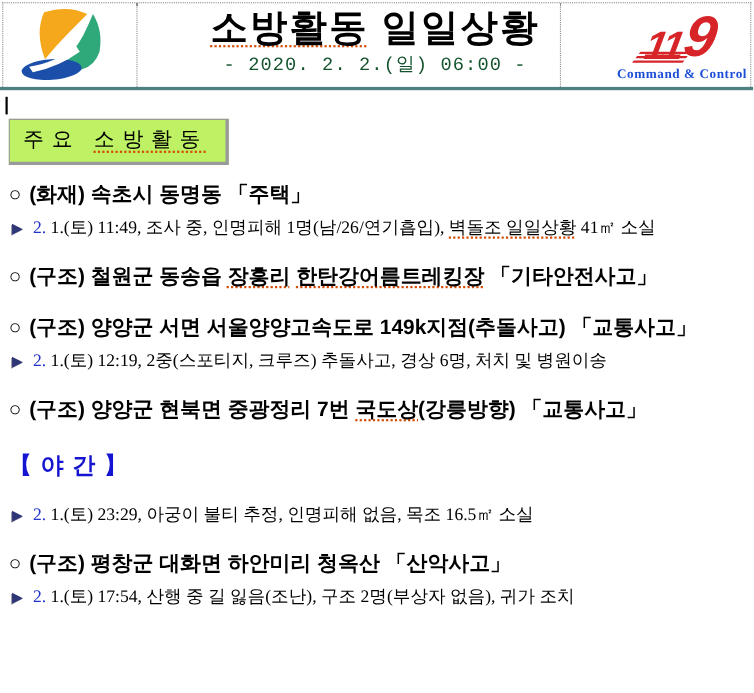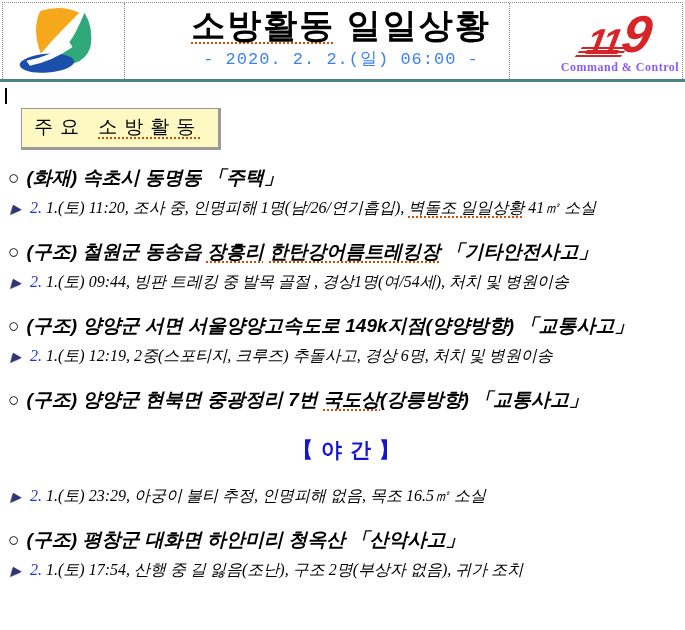--- a/index.html
+++ b/index.html
@@ -27,21 +27,21 @@
   .title-cell {
     flex: 1; border-right: 1px dotted #8a8a8a;
     text-align: center; padding-top: 4px;
   }
   .doc-title {
     font-size: 34px; font-weight: 900; letter-spacing: 2px;
     line-height: 1.1; white-space: nowrap;
   }
   .doc-date {
     font-family: "Liberation Mono", monospace;
-    font-size: 17px; color: #3b82f6; margin-top: 3px; letter-spacing: 1px;
+    font-size: 17px; color: #14532d; margin-top: 3px; letter-spacing: 1px;
     white-space: nowrap;
     text-align: center;
   }
   .badge-cell {
     width: 124px; position: relative;
     display: flex; flex-direction: column; align-items: center; justify-content: flex-end;
     padding-bottom: 4px;
   }
   .badge-numbers {
     position: relative;
@@ -51,38 +51,37 @@
   }
   .badge-n1 { font-size: 36px; letter-spacing: -2px; }
   .badge-n9 { font-size: 52px; margin-left: 1px; }
   .badge-stripes { position: absolute; left: -6px; bottom: 1px; transform: skewX(-30deg); }
   .badge-stripes div { height: 2px; background: #d62428; margin-top: 2px; }
   .badge-stripes div:nth-child(1) { width: 46px; }
   .badge-stripes div:nth-child(2) { width: 46px; }
   .badge-stripes div:nth-child(3) { width: 46px; }
   .badge-caption {
     font-family: "Liberation Serif", serif;
-    color: #8b5cf6; font-size: 12px; font-weight: 700;
+    color: #1d4ed8; font-size: 12px; font-weight: 700;
     letter-spacing: 0.5px; margin-top: 2px; white-space: nowrap;
   }
 
   
   .caret { position: absolute; left: 5px; top: 88px; width: 2px; height: 16px; background: #000; }
 
   
   .content { position: absolute; top: 108px; left: 8px; right: 0; }
   .section-box {
     display: inline-block;
     border: 1px solid #9a9a9a; border-right-width: 3px; border-bottom-width: 3px;
     padding: 5px 16px 7px 12px;
     font-size: 19px; letter-spacing: 7px; color: #000;
-    background: #fef9c3;
-    margin-left: 13px;
+    background: #bef264;
   }
-  .entries { margin-top: 17px; font-style: italic; }
+  .entries { margin-top: 17px; }
   .entry { margin-bottom: 24px; }
   .entry-head {
     font-size: 19px; font-weight: 700; white-space: nowrap; line-height: 1.2;
   }
   .bullet { font-size: 19px; font-weight: 900; margin-right: 7px; }
   .entry-detail {
     font-family: "Liberation Serif", serif;
     font-size: 16px; margin-top: 8px; margin-left: 3px;
     white-space: nowrap; line-height: 1.2;
   }
@@ -94,21 +93,21 @@
   .sq {
     text-decoration: underline dotted #d44a00 2px;
     text-underline-offset: 4px;
   }
   .title-sq {
     text-decoration: underline dotted #d44a00 2px;
     text-underline-offset: 5px;
   }
   .night-label {
     color: #1414d2; font-size: 21px; font-weight: 800;
-    letter-spacing: 1px; margin: 10px 0 22px 0; text-align: center;
+    letter-spacing: 1px; margin: 10px 0 22px 0;
   }
 </style>
 </head>
 <body>
 
 <div class="page">
 
   <div class="header">
     <div class="logo-cell">
       <svg width="104" height="70" viewBox="0 0 120 82">
@@ -141,36 +140,33 @@
 
   <div class="content">
     <div class="section-box"><span>주요 </span><span class="sq">소방활동</span></div>
 
     <div class="entries" id="day-list">
   <div class="entry">
     <div class="entry-head">
       <span class="bullet">○</span><span class="head-text"><span>(화재) 속초시 동명동 「주택」</span></span>
     </div>
     <div class="entry-detail">
-      <span class="arrow">▶</span><span class="detail-text"><span class="blue">2.</span><span> 1.(토) 11:20, 조사 중, 인명피해 1명(남/26/연기흡입), </span><span class="sq">벽돌조 일일상황</span><span> 41㎡ 소실</span></span>
+      <span class="arrow">▶</span><span class="detail-text"><span class="blue">2.</span><span> 1.(토) 11:49, 조사 중, 인명피해 1명(남/26/연기흡입), </span><span class="sq">벽돌조 일일상황</span><span> 41㎡ 소실</span></span>
     </div>
   </div>
 
   <div class="entry">
     <div class="entry-head">
       <span class="bullet">○</span><span class="head-text"><span>(구조) 철원군 동송읍 </span><span class="sq">장흥리</span><span> </span><span class="sq">한탄강어름트레킹장</span><span> 「기타안전사고」</span></span>
     </div>
-    <div class="entry-detail">
-      <span class="arrow">▶</span><span class="detail-text"><span class="blue">2.</span><span> 1.(토) 09:44, 빙판 트레킹 중 발목 골절 , 경상1명(여/54세), 처치 및 병원이송</span></span>
-    </div>
   </div>
 
   <div class="entry">
     <div class="entry-head">
-      <span class="bullet">○</span><span class="head-text"><span>(구조) 양양군 서면 서울양양고속도로 149k지점(양양방향) 「교통사고」</span></span>
+      <span class="bullet">○</span><span class="head-text"><span>(구조) 양양군 서면 서울양양고속도로 149k지점(추돌사고) 「교통사고」</span></span>
     </div>
     <div class="entry-detail">
       <span class="arrow">▶</span><span class="detail-text"><span class="blue">2.</span><span> 1.(토) 12:19, 2중(스포티지, 크루즈) 추돌사고, 경상 6명, 처치 및 병원이송</span></span>
     </div>
   </div>
 
   <div class="entry">
     <div class="entry-head">
       <span class="bullet">○</span><span class="head-text"><span>(구조) 양양군 현북면 중광정리 7번 </span><span class="sq">국도상</span><span>(강릉방향) 「교통사고」</span></span>
     </div>

